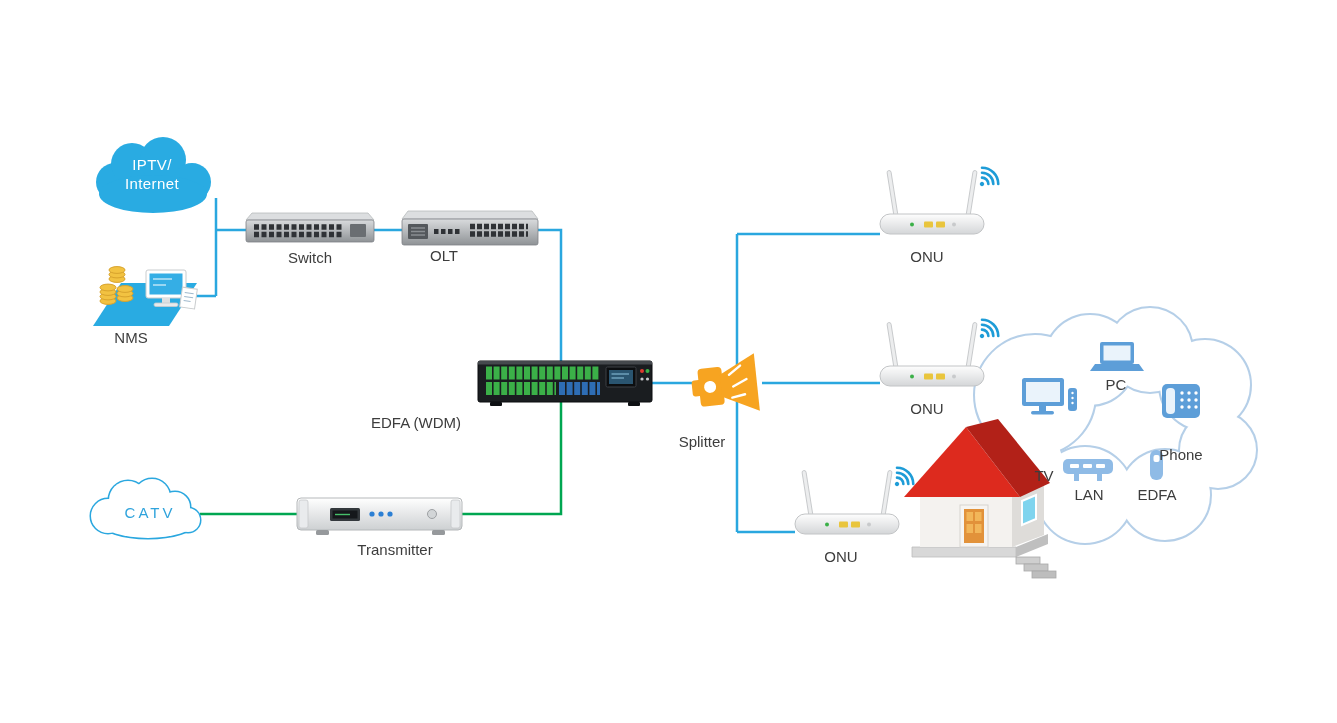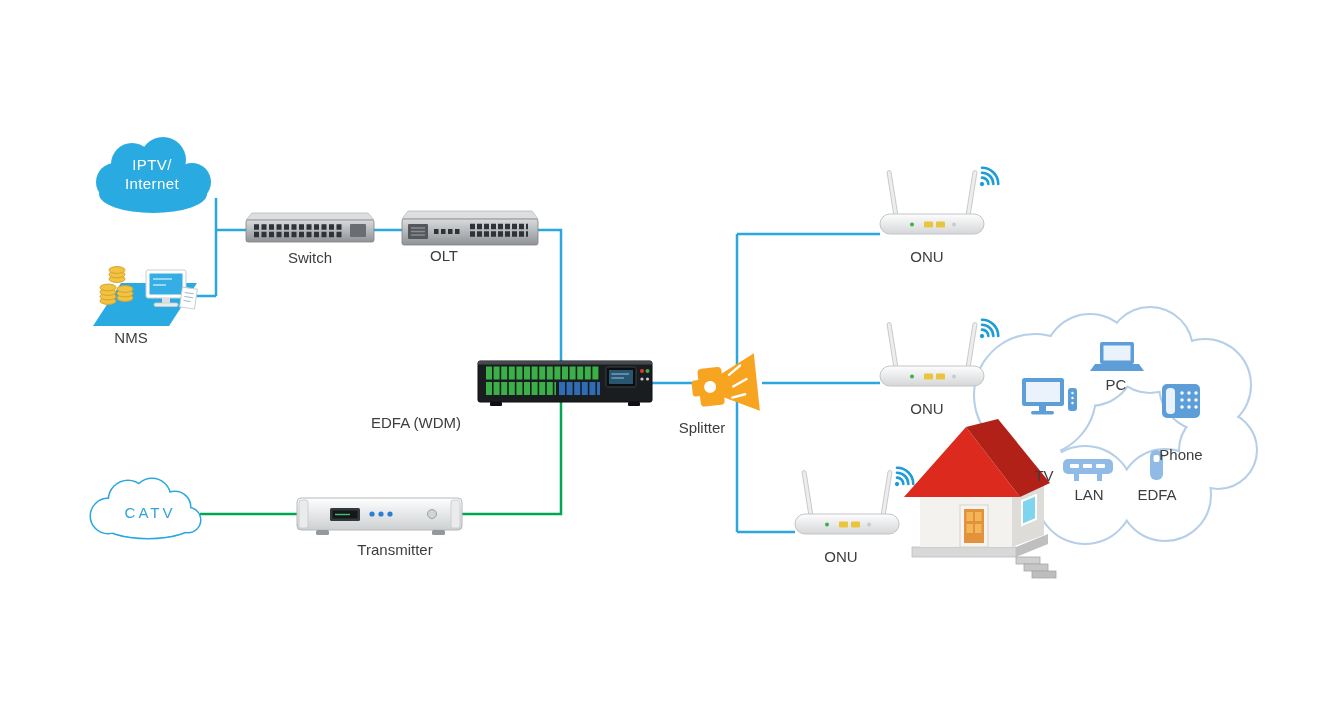--- a/index.html
+++ b/index.html
@@ -273,21 +273,21 @@
 <div class="cloud-text iptv" style="left:152px;top:155px;">
   <div>IPTV/</div>
   <div>Internet</div>
 </div>
 <div class="cloud-text catv" style="left:150px;top:504px;">CATV</div>
 
 <div class="lbl" style="left:131px;top:330px;">NMS</div>
 <div class="lbl" style="left:310px;top:250px;">Switch</div>
 <div class="lbl" style="left:444px;top:248px;">OLT</div>
 <div class="lbl" style="left:416px;top:400px;margin-top:15px;">EDFA (WDM)</div>
-<div class="lbl" style="left:702px;top:420px;">Splitter</div>
+<div class="lbl" style="left:702px;top:434px;">Splitter</div>
 <div class="lbl" style="left:371px;top:542px;margin-left:24px;">Transmitter</div>
 <div class="lbl" style="left:927px;top:249px;">ONU</div>
 <div class="lbl" style="left:927px;top:401px;">ONU</div>
 <div class="lbl" style="left:841px;top:549px;">ONU</div>
 <div class="lbl" style="left:1044px;top:423px;margin-top:45px;">TV</div>
 <div class="lbl" style="left:1116px;top:377px;">PC</div>
 <div class="lbl" style="left:1181px;top:423px;margin-top:24px;">Phone</div>
 <div class="lbl" style="left:1089px;top:487px;">LAN</div>
 <div class="lbl" style="left:1157px;top:487px;">EDFA</div>
 

